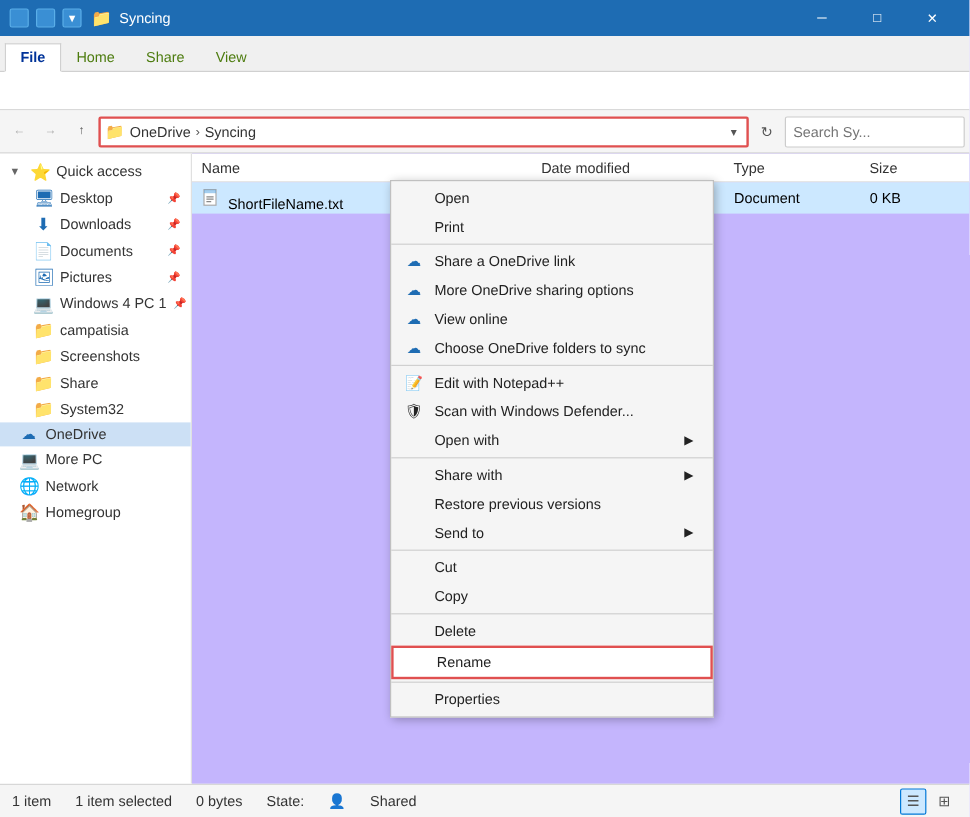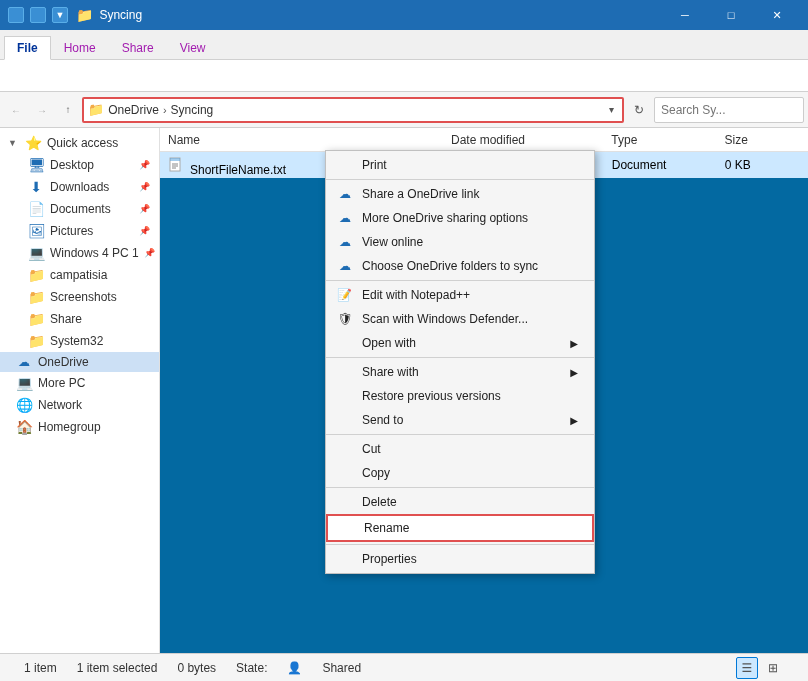--- a/index.html
+++ b/index.html
@@ -30,21 +30,21 @@
       padding: 0 4px;
       border-bottom: 1px solid #d0d0d0;
     }
     .ribbon-tab {
       padding: 4px 12px;
       font-size: 12px;
       cursor: pointer;
       border: 1px solid transparent;
       border-bottom: none;
       background: transparent;
-      color: #a21caf;
+      color: #4d7c0f;
     }
     .ribbon-tab.active {
       background: #fff;
       border-color: #d0d0d0;
       color: #003399;
       font-weight: bold;
       border-bottom: 1px solid #fff;
       margin-bottom: -1px;
     }
     .ribbon-content {
@@ -135,21 +135,21 @@
     .sidebar-icon { font-size: 14px; width: 16px; text-align: center; }
     .sidebar-icon.blue { color: #1e6cb3; }
     .sidebar-icon.yellow { color: #ffd966; }
     .sidebar-icon.onedrive { color: #1e6cb3; font-size: 12px; }
     .sidebar-pinned { margin-left: auto; color: #1e6cb3; font-size: 9px; }
     .sidebar-arrow { color: #666; font-size: 9px; margin-right: 2px; }
 
     
     .content-pane {
       flex: 1;
-      background: #0369a1;
+      background: #c4b5fd;
       position: relative;
       overflow: hidden;
     }
     .column-header {
       display: flex;
       align-items: center;
       height: 24px;
       background: #fff;
       border-bottom: 1px solid #e0e0e0;
       padding: 0 8px;
@@ -225,21 +225,21 @@
     .ctx-icon-onedrive { color: #1e6cb3; }
     .ctx-icon-notepad { color: #555; }
 
     
     .status-bar {
       height: 28px;
       background: #f5f5f5;
       border-top: 1px solid #d0d0d0;
       display: flex;
       align-items: center;
-      padding: 0 24px;
+      padding: 0 10px;
       font-size: 12px;
       color: #333;
       gap: 20px;
     }
     .status-bar-right {
       margin-left: auto;
       display: flex;
       gap: 4px;
     }
     .view-btn {
@@ -388,20 +388,24 @@
           <line x1="4" y1="11" x2="8" y2="11" stroke="#888" stroke-width="1"></line>
         </svg>
       </div>
       <span class="file-name-text">ShortFileName.txt</span>
       <span class="file-modified"></span>
       <span class="file-type">Document</span>
       <span class="file-size">0 KB</span>
     </div>
 
     <div class="context-menu">
+      <div class="ctx-item">
+        <span class="ctx-icon"></span>
+        <span>Open</span>
+      </div>
       <div class="ctx-item">
         <span class="ctx-icon"></span>
         <span>Print</span>
       </div>
       <div class="ctx-separator"></div>
       <div class="ctx-item">
         <span class="ctx-icon ctx-icon-onedrive">☁</span>
         <span>Share a OneDrive link</span>
       </div>
       <div class="ctx-item">

